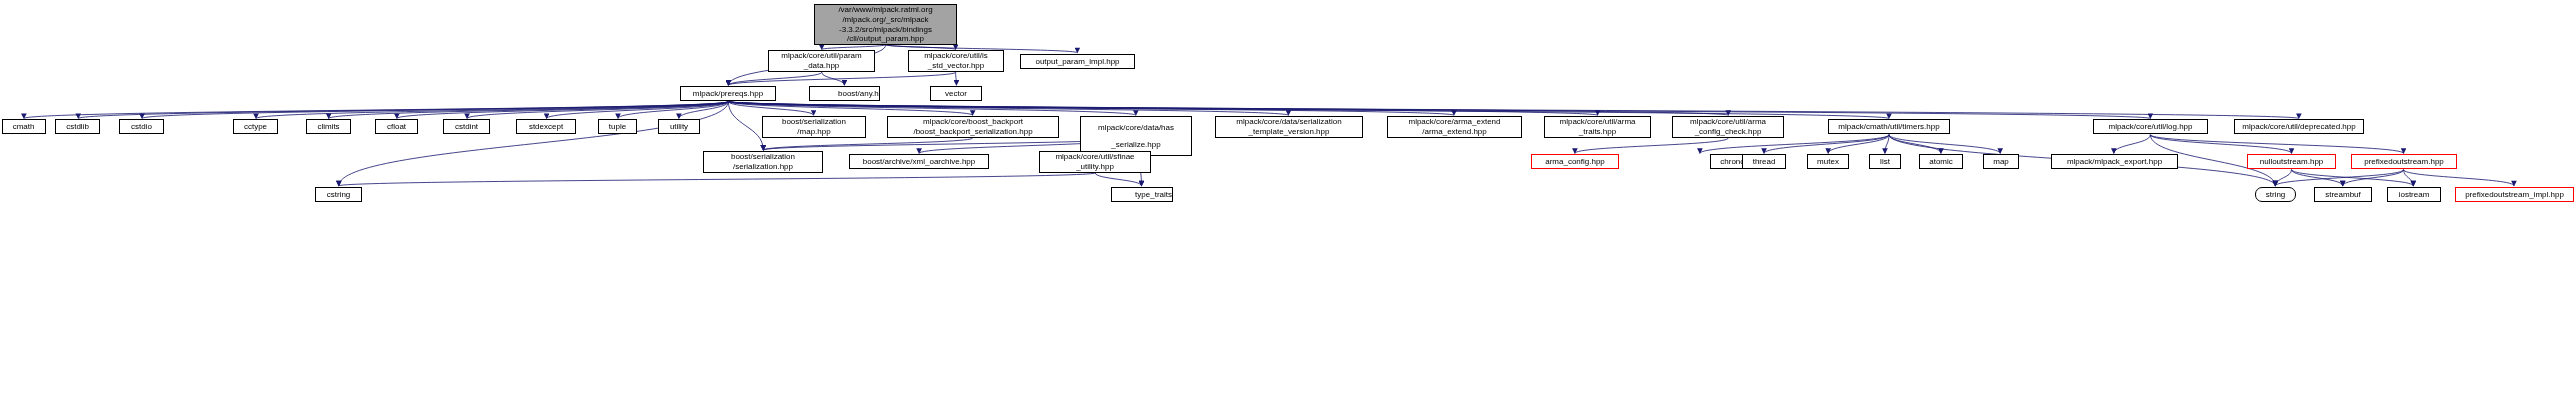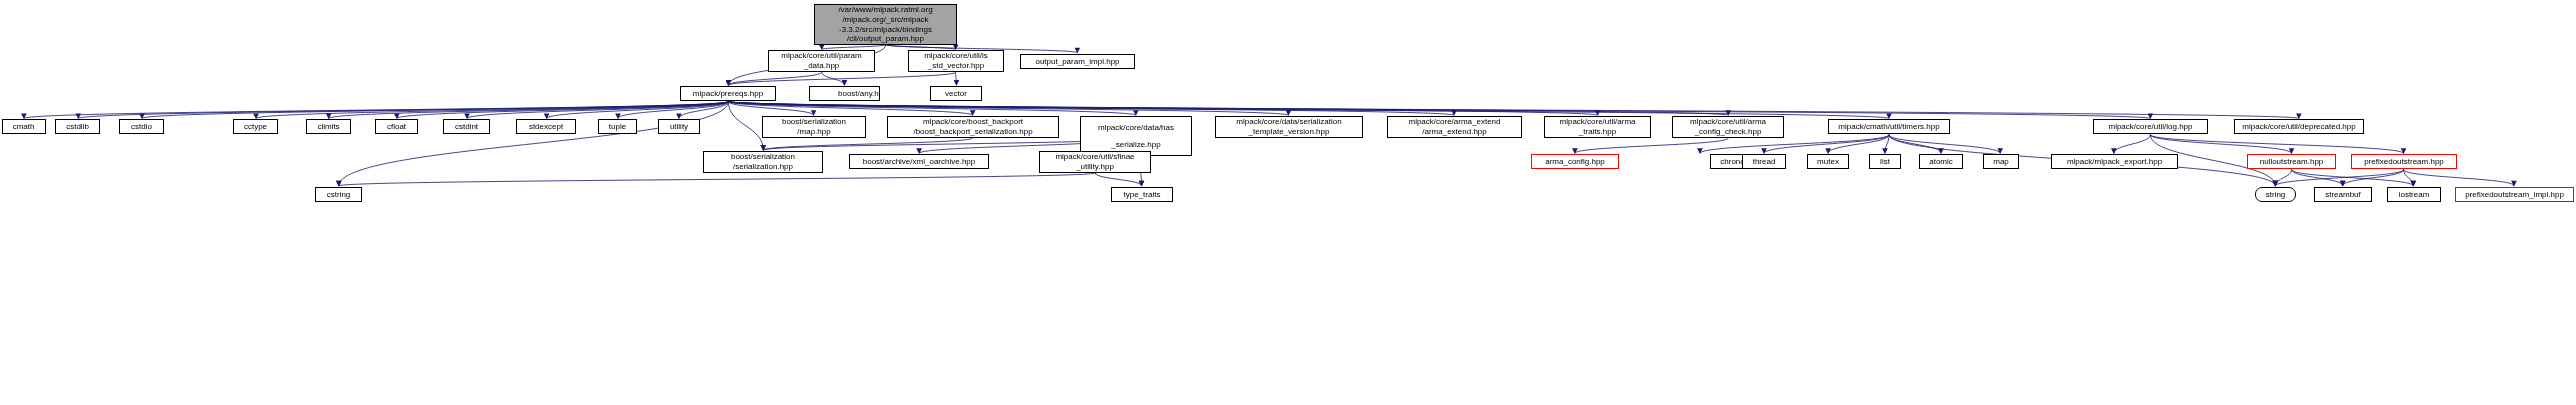--- a/index.html
+++ b/index.html
@@ -239,21 +239,21 @@
       </div>
       <div class="node truncated" style="left: 2247px; top: 154px; width: 89px; height: 15.4px;">
         <div>nulloutstream.hpp</div>
       </div>
       <div class="node truncated" style="left: 2351px; top: 154px; width: 106px; height: 15.4px;">
         <div>prefixedoutstream.hpp</div>
       </div>
       <div class="node" style="left: 315px; top: 187px; width: 47px; height: 15.4px;">
         <div>cstring</div>
       </div>
-      <div class="node" style="left: 1111px; top: 187px; width: 62px; height: 15.4px;">
+      <div class="node" style="left: 1111px; top: 187px; width: 62px; height: 15.4px; align-items: flex-end;">
         <div>type_traits</div>
       </div>
       <div class="node" style="left: 2255px; top: 187px; width: 41px; height: 15.4px; border-radius: 7px;">
         <div>string</div>
       </div>
       <div class="node" style="left: 2314px; top: 187px; width: 58px; height: 15.4px;">
         <div>streambuf</div>
       </div>
       <div class="node" style="left: 2387px; top: 187px; width: 54px; height: 15.4px;">
         <div>iostream</div>

